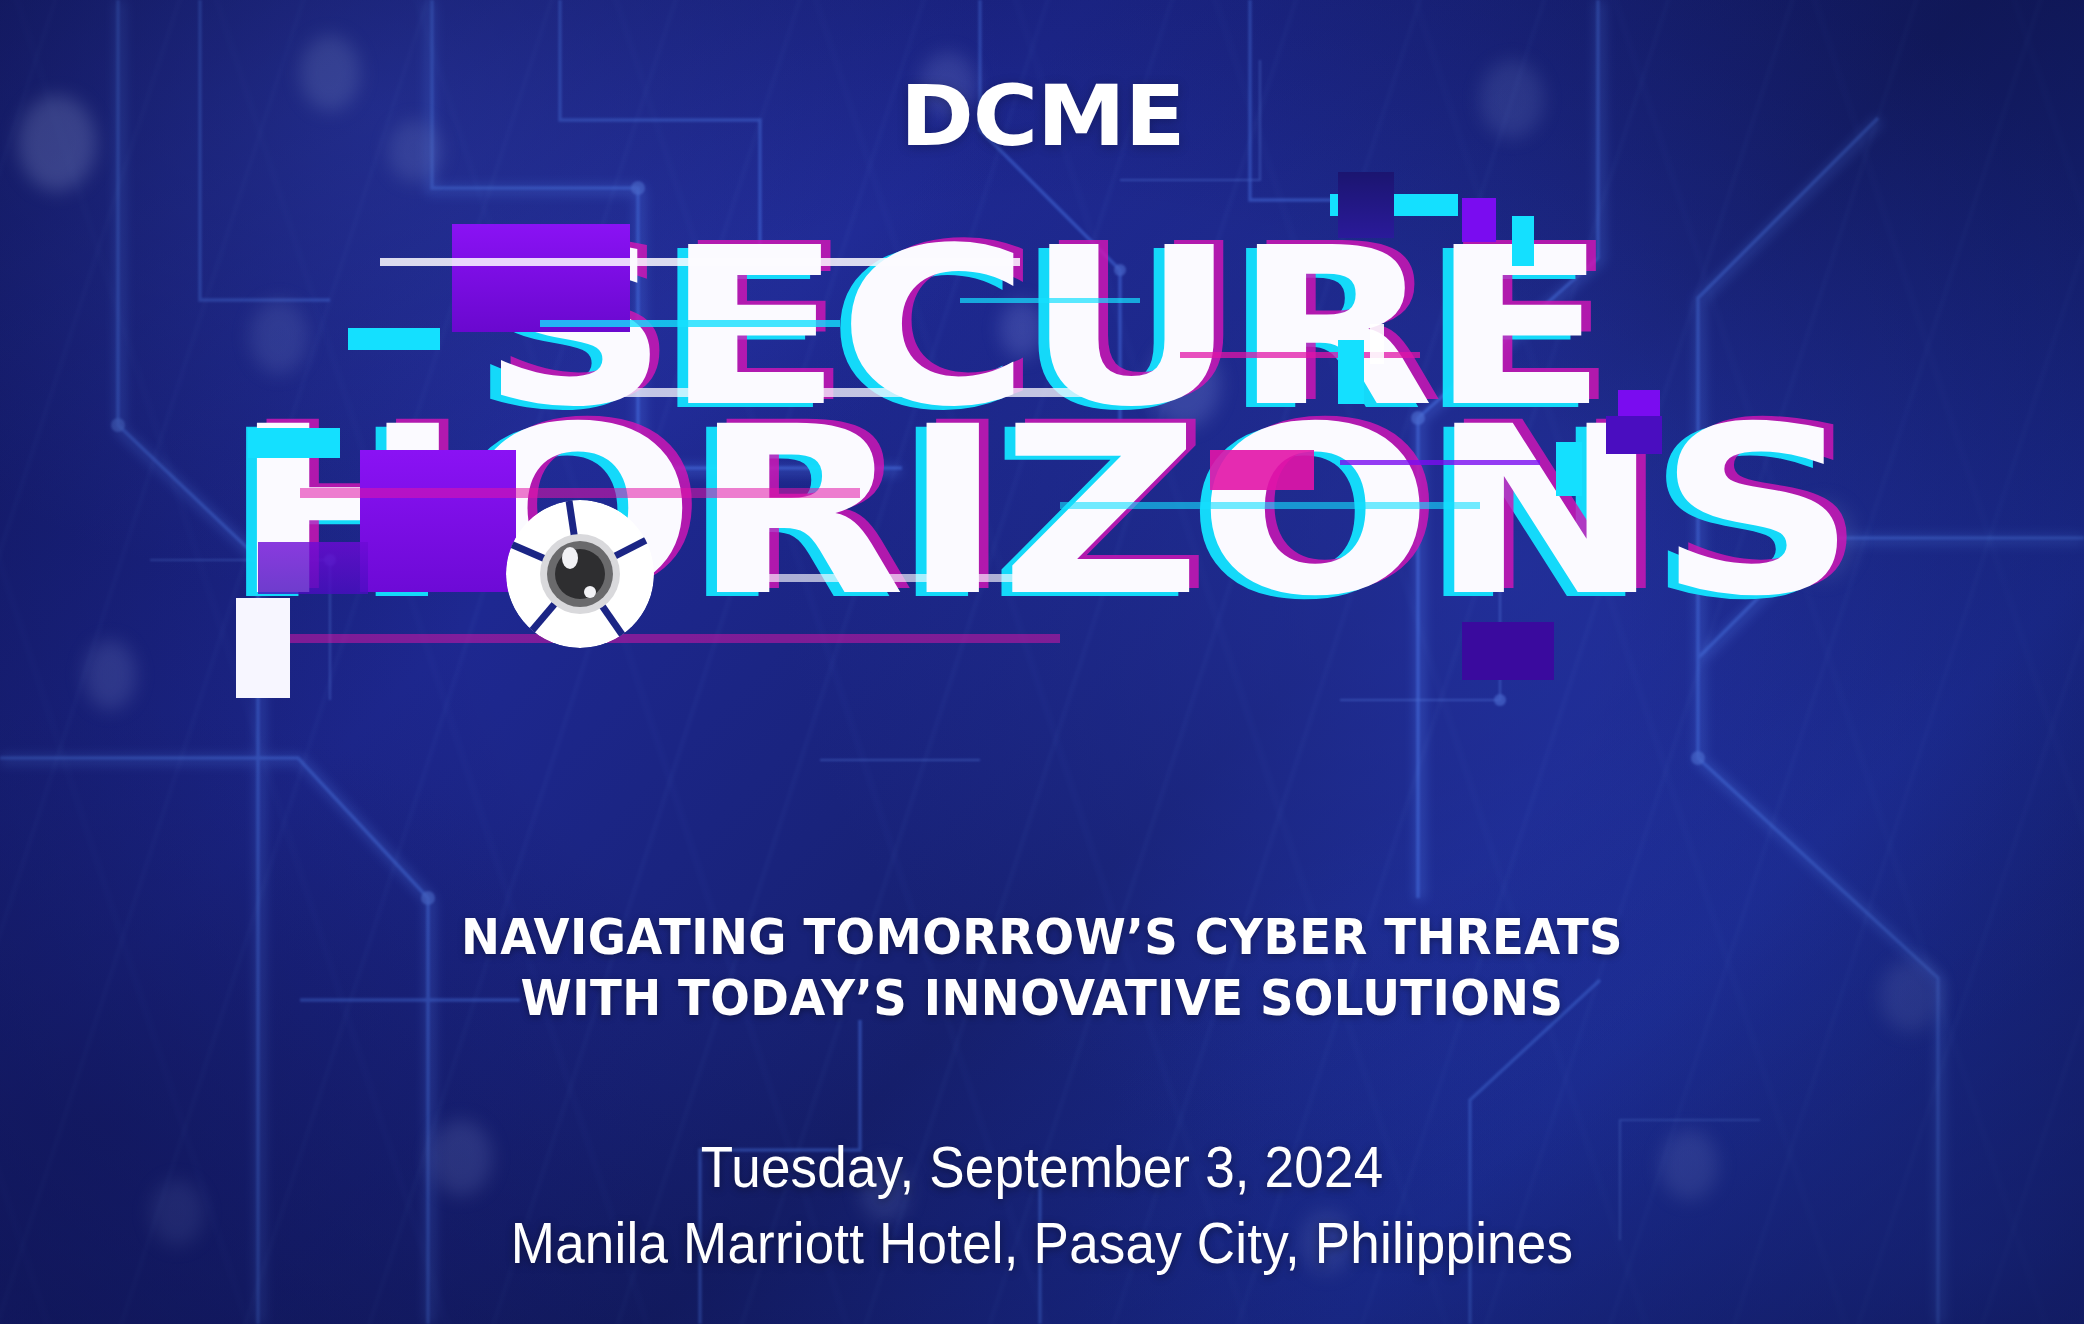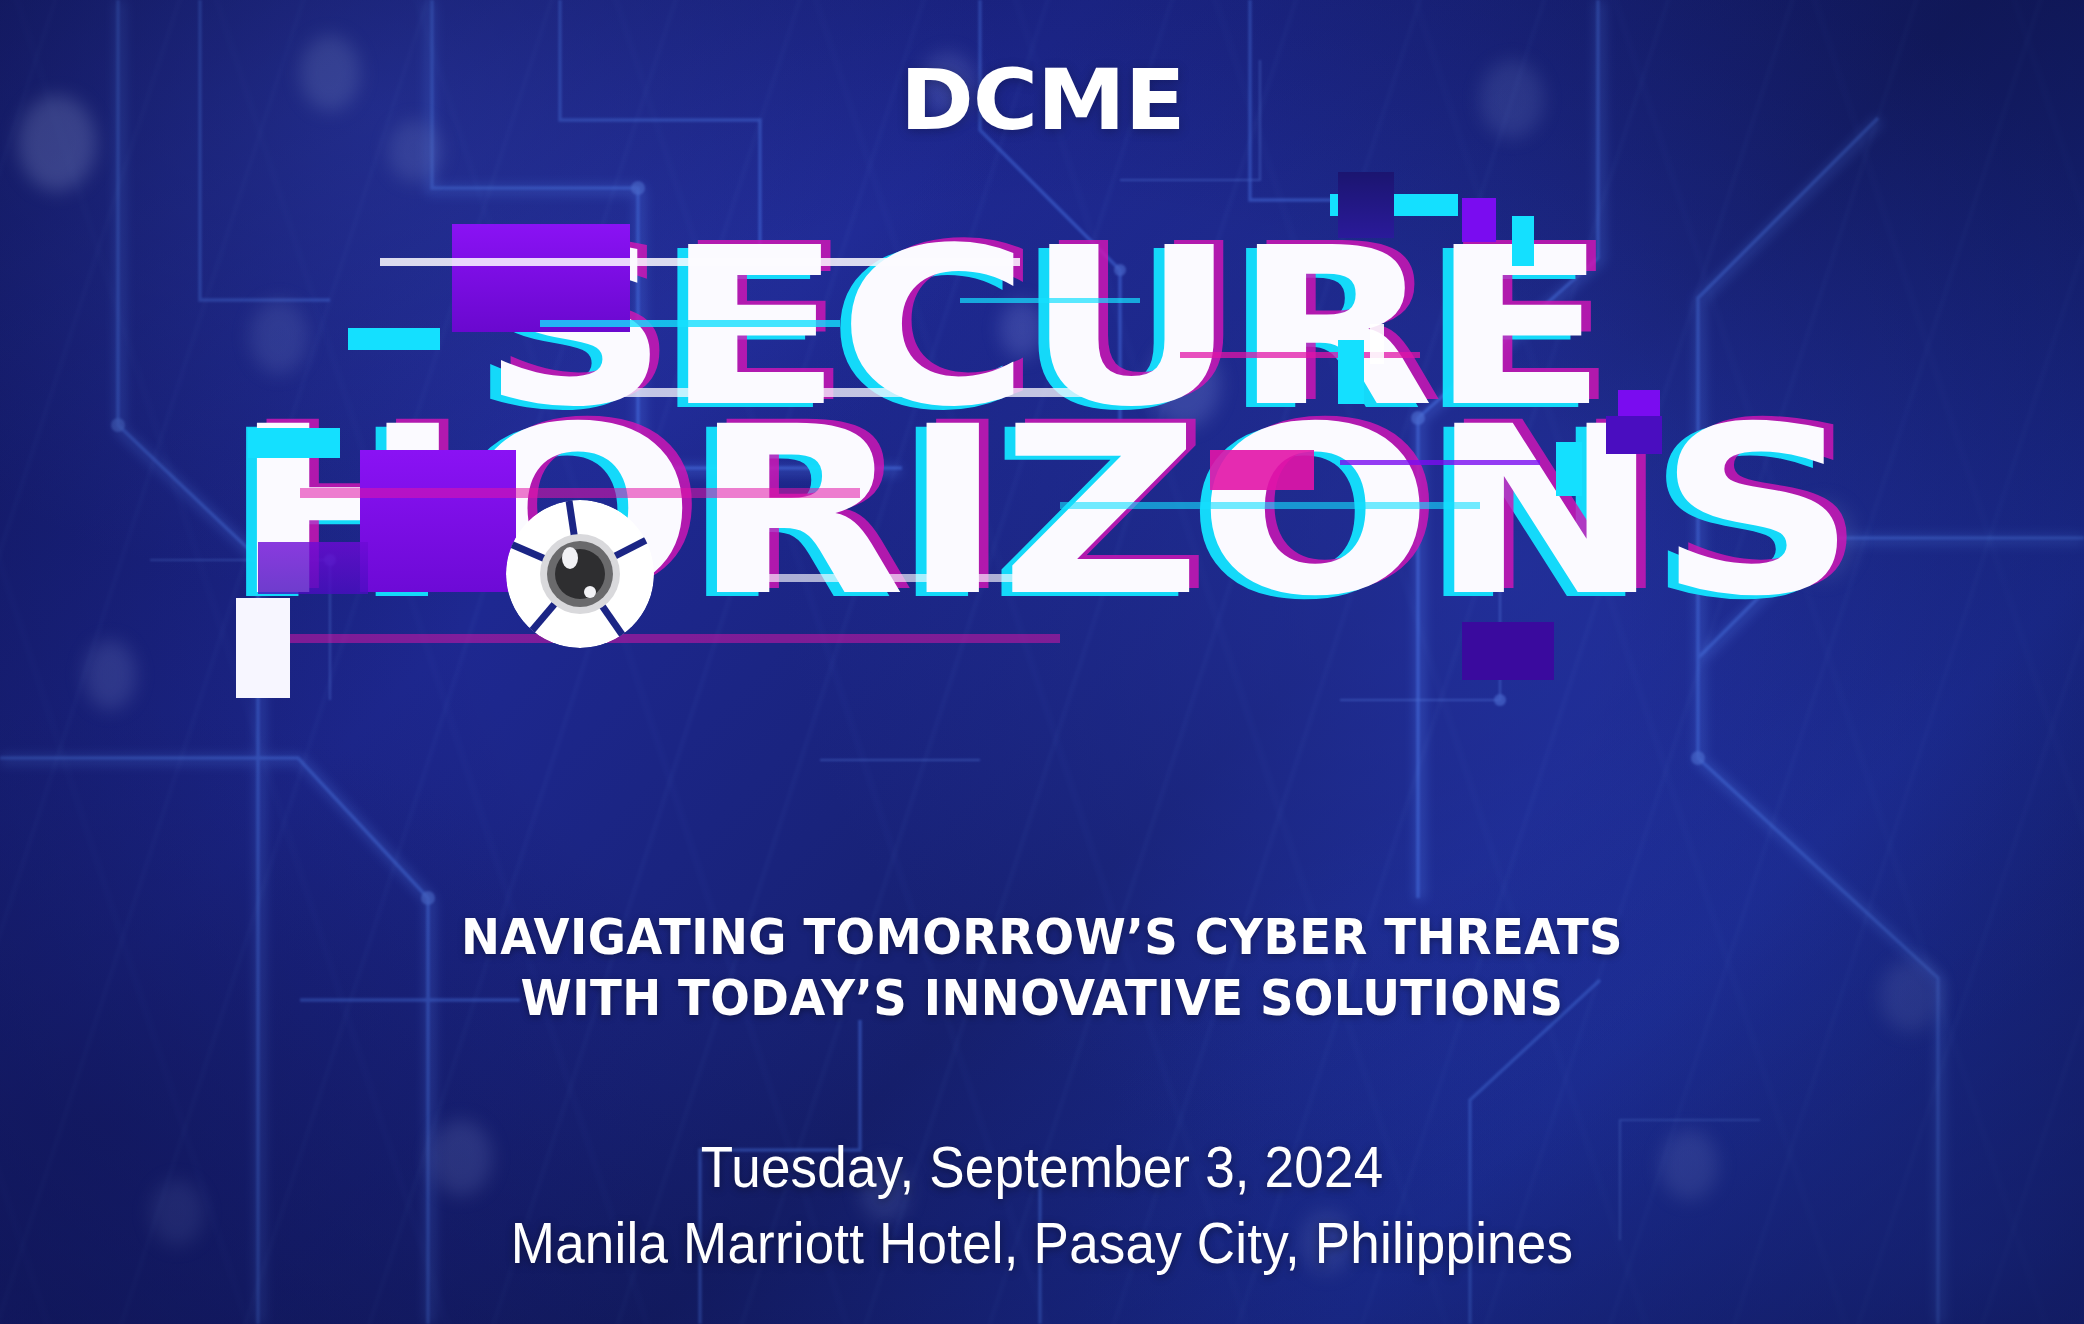--- a/index.html
+++ b/index.html
@@ -61,21 +61,21 @@
     position:absolute; inset:0;
     background:radial-gradient(ellipse 1400px 1000px at 50% 46%, rgba(0,0,0,0) 40%, rgba(6,9,48,0.45) 100%);
     pointer-events:none;
   }
 
   
   .content { position:absolute; inset:0; }
 
   
   .logo-row {
-    position:absolute; top:62px; left:0; right:0;
+    position:absolute; top:78px; left:0; right:0;
     display:flex; align-items:flex-end; justify-content:center;
   }
   .logo-dcme {
     color:#ffffff;
     font-size:84px;
     font-weight:bold;
     letter-spacing:-1px;
     line-height:.92;
     font-family:"DejaVu Sans", sans-serif;
     transform:scaleX(1.06);

